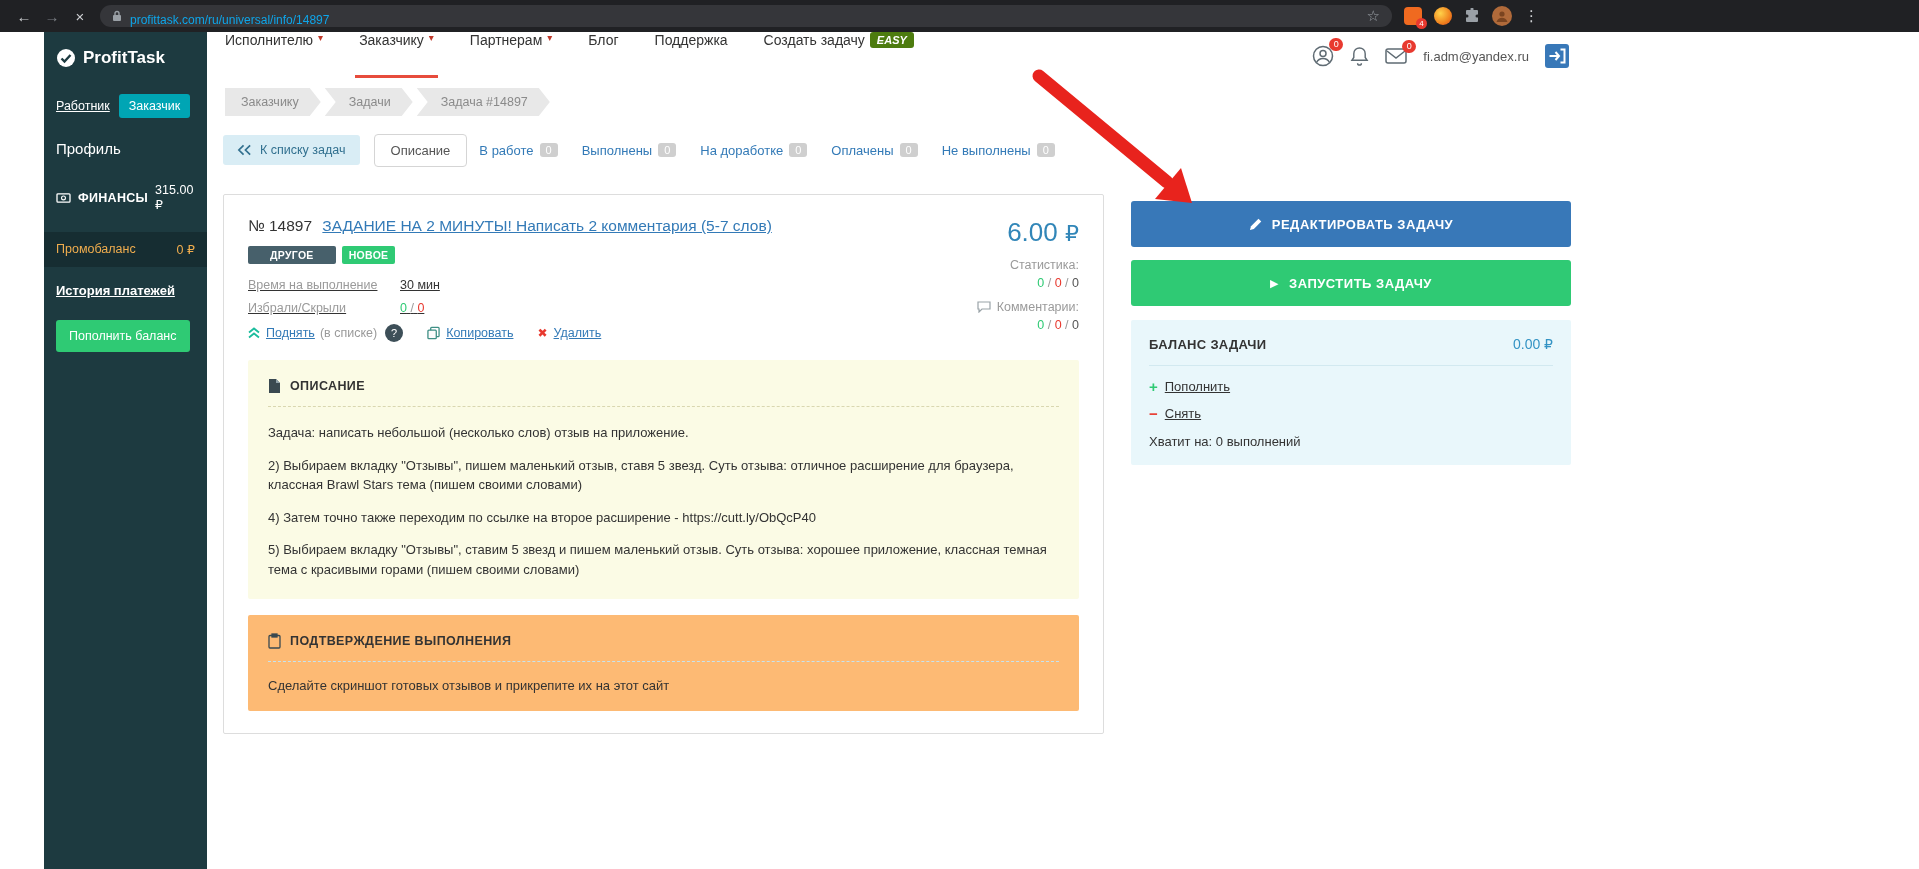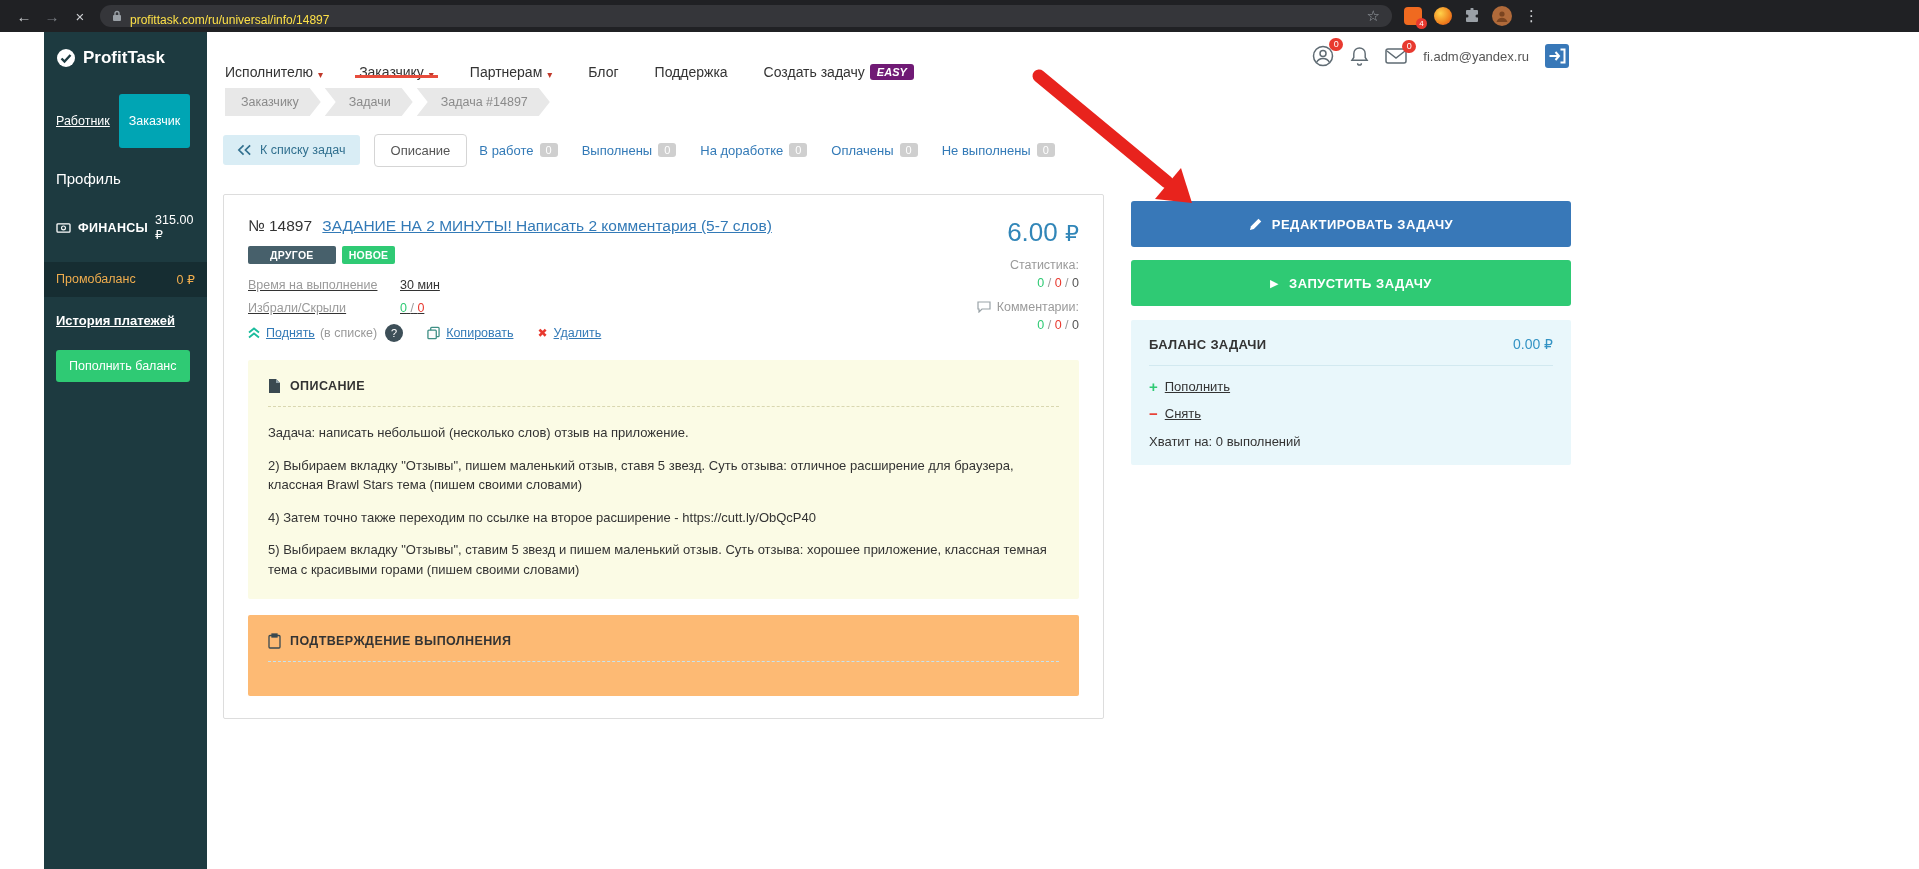--- a/index.html
+++ b/index.html
@@ -6,53 +6,53 @@
   html,body { width:1919px; height:869px; overflow:hidden; background:#fff;
     font-family:"Liberation Sans","DejaVu Sans",sans-serif; font-size:13px; color:#333; }
   a { text-decoration:none; }
   [data-interactable="true"] { cursor:pointer; }
 
   
   .browser-bar { height:32px; background:#202124; display:flex; align-items:center; padding:0 10px; position:relative; z-index:5; }
   .nav-btn { color:#cfd1d4; font-size:15px; width:28px; text-align:center; flex-shrink:0; }
   .nav-btn.dim { color:#7b7f85; }
   .address-pill { margin-left:6px; height:22px; width:1292px; background:#35363a; border-radius:12px; display:flex; align-items:center; padding:0 12px; gap:8px; }
-  .url { color:#fde047; font-size:12px;margin-top:8px; }
+  .url { color:#0ea5e9; font-size:12px;margin-top:8px; }
   .star-icon { margin-left:auto; color:#9aa0a6; font-size:15px; }
   .ext-icon { position:relative; width:18px; height:18px; border-radius:4px; margin-left:12px; flex-shrink:0; }
   .ext-orange { background:#f06a20; }
   .ext-round { border-radius:50%; background:radial-gradient(circle at 35% 35%, #ffd24a, #f0821e 60%, #d8441c); }
   .ext-badge { position:absolute; bottom:-4px; right:-5px; background:#e8392f; color:#fff; font-size:8px; line-height:11px; min-width:11px; text-align:center; border-radius:6px; padding:0 2px; }
   .puzzle-wrap { margin-left:12px; display:flex; }
   .browser-avatar { width:20px; height:20px; border-radius:50%; background:#b06a3a; margin-left:12px; display:flex; align-items:center; justify-content:center; overflow:hidden; }
   .dots { color:#cfd1d4; font-size:15px; margin-left:12px; letter-spacing:1px; }
 
   
   .app { display:flex; height:837px; }
   .sidebar { width:163px; background:#1d3a40; color:#fff; flex-shrink:0; padding:16px 12px;margin-left:44px; }
   .logo { display:flex; align-items:center; gap:7px; font-size:17px; font-weight:bold; }
   .role-toggle { margin-top:26px; display:flex; align-items:center; gap:9px; }
   .role-worker { color:#fff; font-size:12.5px; text-decoration:underline; }
-  .role-customer { background:#00a5b4; color:#fff; font-size:12.5px; padding:20px 10px; border-radius:3px; }
+  .role-customer { background:#00a5b4; color:#fff; font-size:12.5px; padding:5px 10px; border-radius:3px; }
   .profile-link { margin-top:22px; font-size:15px; color:#fff; }
   .finances { margin-top:26px; display:flex; align-items:center; gap:7px; font-size:12.5px; }
   .fin-label { font-weight:bold; letter-spacing:.3px; }
   .promo-row { margin:20px -12px 0; padding:10px 12px; background:rgba(0,0,0,.22); color:#f0ad4e; font-size:12.5px; display:flex; justify-content:space-between; }
   .history-link { display:inline-block; margin-top:16px; color:#fff; font-size:13px; text-decoration:underline; font-weight:bold; }
   .topup-btn { margin-top:22px; background:#2fca74; border:none; color:#fff; font-size:12.5px; padding:9px 13px; border-radius:3px; font-family:inherit; }
 
   .main { flex:1; position:relative; }
   .main-inner { width:1380px; }
 
   
   .site-header { height:48px; display:flex; align-items:center; padding:0 18px; background:#fff; }
-  .nav-item { position:relative; margin-right:36px; font-size:14px; color:#333; display:flex; align-items:flex-end; gap:5px; height:100%; }
+  .nav-item { position:relative; margin-right:36px; font-size:14px; color:#333; display:flex; align-items:flex-start; gap:5px; height:100%; }
   .caret { color:#c0392b; font-size:10px; }
   .nav-item.active::after { content:""; position:absolute; left:-4px; right:-4px; bottom:2px; height:3px; background:#e74c3c; }
-  .easy-badge { background:#701a75; color:#fff; font-size:11px; font-style:italic; font-weight:bold; padding:2px 7px; border-radius:3px; }
+  .easy-badge { background:#4d7c0f; color:#fff; font-size:11px; font-style:italic; font-weight:bold; padding:2px 7px; border-radius:3px; }
   .header-right { margin-left:auto; display:flex; align-items:center; gap:16px; }
   .hicon { position:relative; display:flex; }
   .red-badge { position:absolute; top:-7px; right:-9px; background:#e8392f; color:#fff; font-size:9px; line-height:13px; min-width:14px; text-align:center; border-radius:7px; padding:0 3px; }
   .email { font-size:13px; color:#555; }
 
   
   .breadcrumbs { display:flex; margin-top:8px; padding:0 18px; height:28px; align-items:stretch; }
   .crumb { background:#e8e8e8; color:#8a8a8a; font-size:12.5px; display:flex; align-items:center; padding:0 22px 0 16px;
     clip-path: polygon(0 0, calc(100% - 11px) 0, 100% 50%, calc(100% - 11px) 100%, 0 100%); }
   .crumb + .crumb { margin-left:4px; padding-left:24px;
@@ -406,20 +406,21 @@
             <div class="confirm-box" data-interactable="false">
               <div class="box-head" data-interactable="false">
                 <span data-interactable="false" style="display:flex;">
                   <svg width="13" height="16" viewBox="0 0 13 16" fill="none" stroke="#3a4950" stroke-width="1.3">
                       <rect x="1" y="2.5" width="11" height="12.5" rx="1"></rect>
                       <rect x="4" y="1" width="5" height="3" fill="#3a4950"></rect>
                     </svg>
                 </span>
                 <span data-interactable="false">ПОДТВЕРЖДЕНИЕ ВЫПОЛНЕНИЯ</span>
               </div>
+              <p data-interactable="false">Сделайте скриншот готовых отзывов и прикрепите их на этот сайт</p>
             </div>
           </div>
         </div>
 
         <div class="right-col" data-interactable="false">
           <button class="btn-edit" data-interactable="true">
             <span data-interactable="false" style="display:flex;">
               <svg width="13" height="13" viewBox="0 0 14 14" fill="#fff">
                   <path d="M1 13l1.2-4.2 8-8 3 3-8 8z"></path>
                 </svg>

